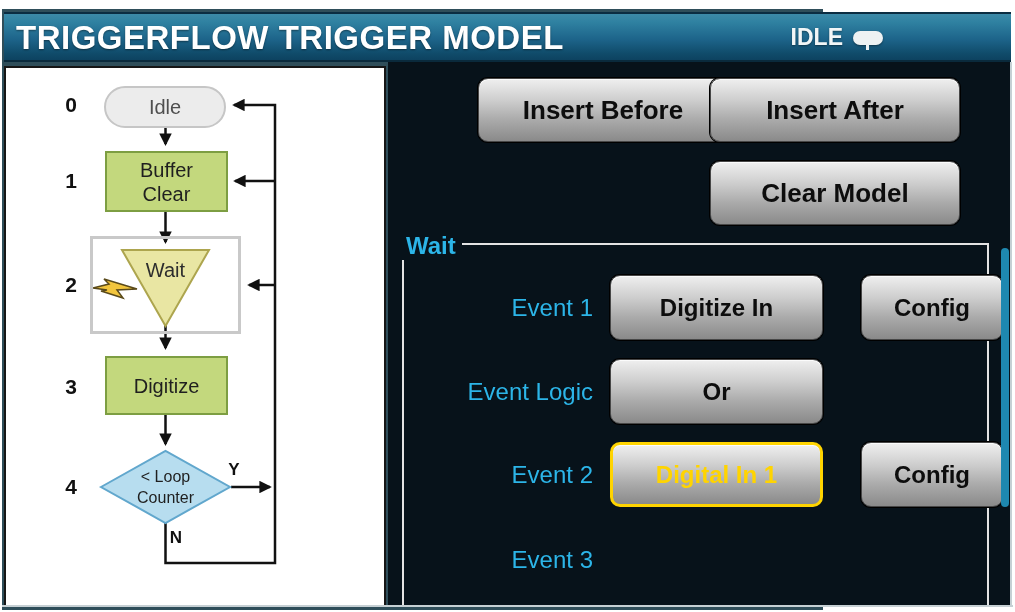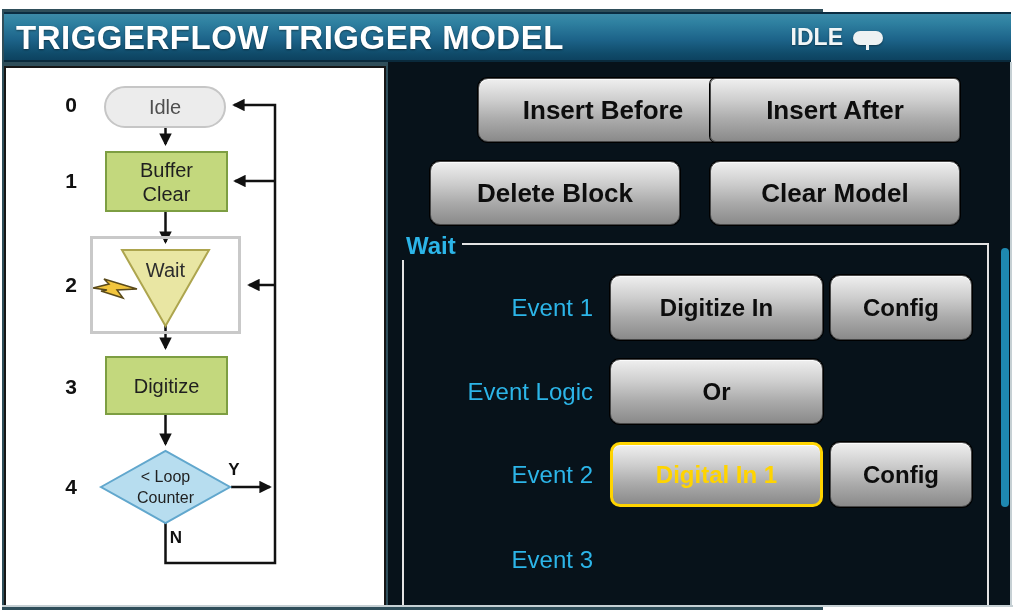--- a/index.html
+++ b/index.html
@@ -37,21 +37,21 @@
   .branch-lbl { position:absolute; width:24px; height:20px; text-align:center; font-size:17px; font-weight:bold; color:#111; }
 
   
   .right-panel { position:absolute; left:386px; top:53px; width:622px; height:545px; background:#07121a; overflow:hidden; }
   .btn { position:absolute; display:flex; align-items:center; justify-content:center;
     background:linear-gradient(180deg,#efefef 0%,#cdcdcd 35%,#ababab 65%,#8a8a8a 100%);
     border:1px solid #474747; border-radius:10px; box-shadow:inset 0 1px 0 #fbfbfb, 0 0 0 1px #000;
     color:#0d0d0d; font-weight:bold; cursor:pointer; }
   .btn-big { width:250px; height:64px; font-size:26px; }
   .btn-val { left:206px; width:213px; height:65px; font-size:24px; }
-  .btn-cfg { left:426px; width:142px; height:65px; font-size:24px; }
+  .btn-cfg { left:457px; width:142px; height:65px; font-size:24px; }
   .btn-selected { border:3px solid #ffd400; color:#ffd400; box-shadow:inset 0 1px 0 #fbfbfb; }
 
   .wait-group { position:absolute; left:14px; top:181px; width:587px; height:370px;
     border:2px solid #e3e3e3; border-bottom:none; }
   .group-title { position:absolute; left:12px; top:170px; padding:0 6px; background:#07121a;
     color:#2cb5e8; font-size:24px; font-weight:bold; z-index:2; }
   .row-label { position:absolute; left:10px; width:179px; height:65px; line-height:65px; text-align:right;
     color:#2cb5e8; font-size:24px; font-weight:normal; }
   .scroll-thumb { position:absolute; left:613px; top:186px; width:8px; height:259px; background:#1e88b0; border-radius:4px; }
 </style>
@@ -111,22 +111,21 @@
       <div class="blk-num" style="top:407px;">4</div>
 
       <div class="branch-lbl" style="left:216px; top:392px;">Y</div>
       <div class="branch-lbl" style="left:158px; top:460px;">N</div>
     </div>
   </div>
 
   <div class="right-panel">
 
     <button class="btn btn-big" style="left:42px;  top:16px;margin-left:48px;">Insert Before</button>
-    <button class="btn btn-big" style="left:322px; top:16px;border-radius:6px;">Insert After</button>
-    <button class="btn btn-big" style="left:42px;  top:99px;">Delete Block</button>
+    <button class="btn btn-big" style="left:322px; top:16px;">Insert After</button>
     <button class="btn btn-big" style="left:322px; top:99px;">Clear Model</button>
 
     <div class="wait-group">
       <div class="row-label" style="top:30px;">Event 1</div>
       <button class="btn btn-val" style="top:30px;">Digitize In</button>
       <button class="btn btn-cfg" style="top:30px;">Config</button>
 
       <div class="row-label" style="top:114px;">Event Logic</div>
       <button class="btn btn-val" style="top:114px;">Or</button>
 

